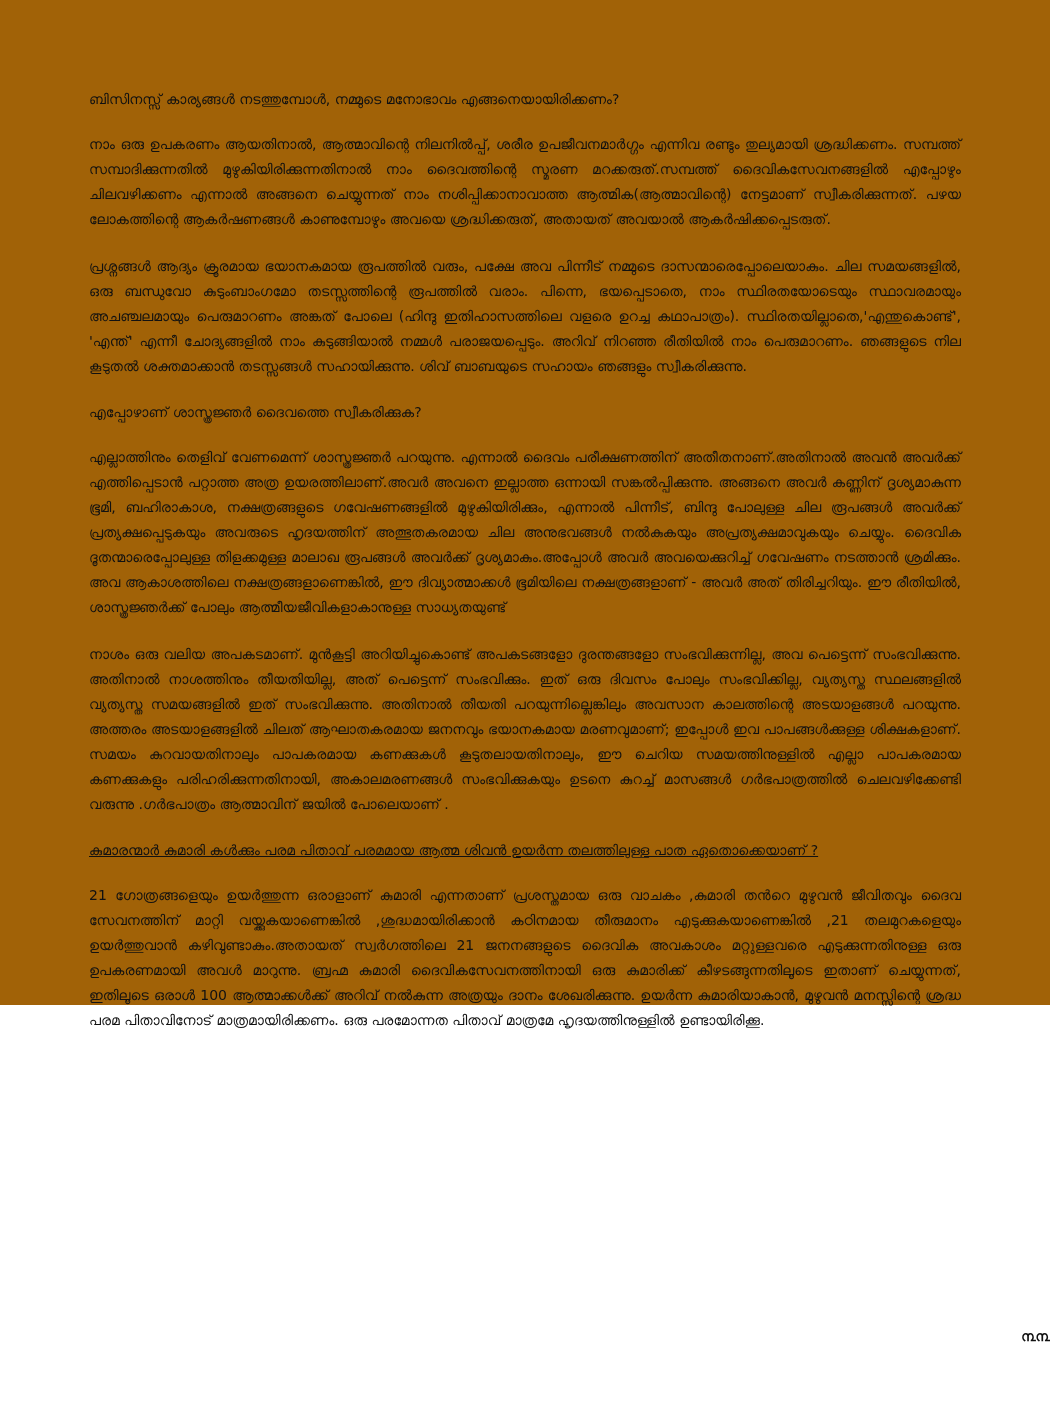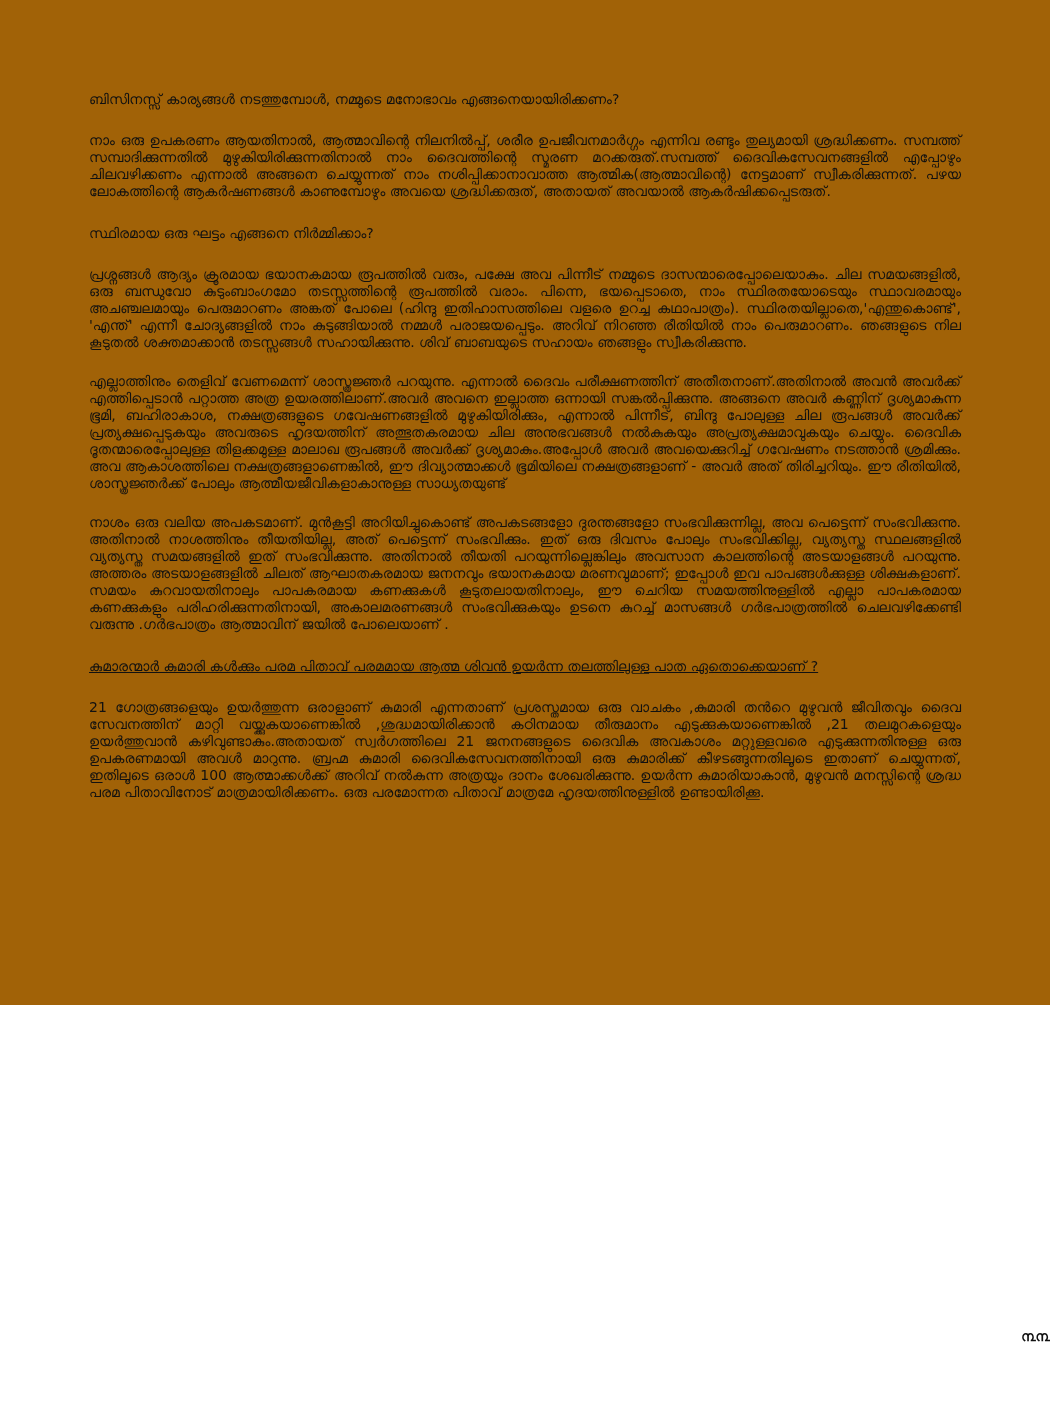--- a/index.html
+++ b/index.html
@@ -7,41 +7,41 @@
   .page {
     position: absolute; left: 0; top: 0; width: 1050px; height: 1005px;
     background: #a16207; color: #111111;
     font-family: "DejaVu Sans", sans-serif;
   }
   .content { position: absolute; left: 89px; top: 88px; width: 872px; }
   .heading {
     font-size: 14px; line-height: 22px; margin: 0 0 22px 0;
   }
   .para {
-    font-size: 14px; line-height: 17px; margin: 0 0 22px 0;
+    font-size: 14px; line-height: 25px; margin: 0 0 22px 0;
     text-align: justify; text-align-last: left;
   }
   .page-number {
     position: absolute; left: 0; width: 1050px; top: 1328px;
     text-align: right; font-size: 14px; font-weight: bold;
     font-family: "DejaVu Sans", sans-serif;
   }
 </style>
 </head>
 <body>
 
 <div class="page">
   <div class="content">
 
     <div class="heading">ബിസിനസ്സ് കാര്യങ്ങൾ നടത്തുമ്പോൾ, നമ്മുടെ മനോഭാവം എങ്ങനെയായിരിക്കണം?</div>
     <p class="para">നാം ഒരു ഉപകരണം ആയതിനാൽ, ആത്മാവിന്റെ നിലനിൽപ്പ്, ശരീര ഉപജീവനമാർഗ്ഗം എന്നിവ രണ്ടും തുല്യമായി ശ്രദ്ധിക്കണം. സമ്പത്ത് സമ്പാദിക്കുന്നതിൽ മുഴുകിയിരിക്കുന്നതിനാൽ നാം ദൈവത്തിന്റെ സ്മരണ മറക്കരുത്.സമ്പത്ത് ദൈവികസേവനങ്ങളിൽ എപ്പോഴും ചിലവഴിക്കണം എന്നാൽ അങ്ങനെ ചെയ്യുന്നത് നാം നശിപ്പിക്കാനാവാത്ത ആത്മിക(ആത്മാവിന്റെ) നേട്ടമാണ് സ്വീകരിക്കുന്നത്. പഴയ ലോകത്തിന്റെ ആകർഷണങ്ങൾ കാണുമ്പോഴും അവയെ  ശ്രദ്ധിക്കരുത്, അതായത് അവയാൽ ആകർഷിക്കപ്പെടരുത്.</p>
 
-    <div class="heading">സ്ഥിരമായ ഒരു ഘട്ടം എങ്ങനെ നിർമ്മിക്കാം?</div>
     <p class="para">പ്രശ്നങ്ങൾ ആദ്യം ക്രൂരമായ ഭയാനകമായ രൂപത്തിൽ വരും, പക്ഷേ അവ പിന്നീട് നമ്മുടെ ദാസന്മാരെപ്പോലെയാകും. ചില സമയങ്ങളിൽ, ഒരു ബന്ധുവോ കുടുംബാംഗമോ തടസ്സത്തിന്റെ രൂപത്തിൽ വരാം. പിന്നെ, ഭയപ്പെടാതെ, നാം സ്ഥിരതയോടെയും സ്ഥാവരമായും അചഞ്ചലമായും പെരുമാറണം അങ്കത് പോലെ (ഹിന്ദു ഇതിഹാസത്തിലെ വളരെ ഉറച്ച കഥാപാത്രം). സ്ഥിരതയില്ലാതെ,'എന്തുകൊണ്ട്', 'എന്ത്' എന്നീ ചോദ്യങ്ങളിൽ നാം കുടുങ്ങിയാൽ നമ്മൾ പരാജയപ്പെടും. അറിവ് നിറഞ്ഞ രീതിയിൽ നാം പെരുമാറണം. ഞങ്ങളുടെ നില കൂടുതൽ ശക്തമാക്കാൻ തടസ്സങ്ങൾ സഹായിക്കുന്നു. ശിവ് ബാബയുടെ സഹായം ഞങ്ങളും സ്വീകരിക്കുന്നു.</p>
 
+    <div class="heading">എപ്പോഴാണ് ശാസ്ത്രജ്ഞർ ദൈവത്തെ സ്വീകരിക്കുക?</div>
     <p class="para">എല്ലാത്തിനും തെളിവ് വേണമെന്ന് ശാസ്ത്രജ്ഞർ പറയുന്നു. എന്നാൽ ദൈവം പരീക്ഷണത്തിന് അതീതനാണ്.അതിനാൽ അവൻ അവർക്ക് എത്തിപ്പെടാൻ പറ്റാത്ത അത്ര ഉയരത്തിലാണ്.അവർ അവനെ ഇല്ലാത്ത ഒന്നായി സങ്കൽപ്പിക്കുന്നു. അങ്ങനെ അവർ കണ്ണിന് ദൃശ്യമാകുന്ന ഭൂമി, ബഹിരാകാശ, നക്ഷത്രങ്ങളുടെ ഗവേഷണങ്ങളിൽ മുഴുകിയിരിക്കും, എന്നാൽ പിന്നീട്, ബിന്ദു പോലുള്ള ചില രൂപങ്ങൾ അവർക്ക് പ്രത്യക്ഷപ്പെടുകയും അവരുടെ ഹൃദയത്തിന് അത്ഭുതകരമായ ചില അനുഭവങ്ങൾ നൽകുകയും അപ്രത്യക്ഷമാവുകയും ചെയ്യും. ദൈവിക ദൂതന്മാരെപ്പോലുള്ള തിളക്കമുള്ള മാലാഖ രൂപങ്ങൾ അവർക്ക് ദൃശ്യമാകും.അപ്പോൾ അവർ അവയെക്കുറിച്ച് ഗവേഷണം നടത്താൻ ശ്രമിക്കും. അവ ആകാശത്തിലെ നക്ഷത്രങ്ങളാണെങ്കിൽ, ഈ ദിവ്യാത്മാക്കൾ ഭൂമിയിലെ നക്ഷത്രങ്ങളാണ് - അവർ അത് തിരിച്ചറിയും. ഈ രീതിയിൽ, ശാസ്ത്രജ്ഞർക്ക് പോലും ആത്മീയജീവികളാകാനുള്ള സാധ്യതയുണ്ട്</p>
 
     <p class="para">നാശം ഒരു വലിയ അപകടമാണ്. മുൻകൂട്ടി അറിയിച്ചുകൊണ്ട് അപകടങ്ങളോ ദുരന്തങ്ങളോ സംഭവിക്കുന്നില്ല, അവ പെട്ടെന്ന് സംഭവിക്കുന്നു. അതിനാൽ നാശത്തിനും തീയതിയില്ല, അത് പെട്ടെന്ന് സംഭവിക്കും. ഇത് ഒരു ദിവസം പോലും സംഭവിക്കില്ല, വ്യത്യസ്ത സ്ഥലങ്ങളിൽ വ്യത്യസ്ത സമയങ്ങളിൽ ഇത് സംഭവിക്കുന്നു. അതിനാൽ തീയതി പറയുന്നില്ലെങ്കിലും അവസാന കാലത്തിന്റെ അടയാളങ്ങൾ പറയുന്നു. അത്തരം അടയാളങ്ങളിൽ ചിലത് ആഘാതകരമായ ജനനവും ഭയാനകമായ മരണവുമാണ്; ഇപ്പോൾ ഇവ പാപങ്ങൾക്കുള്ള ശിക്ഷകളാണ്. സമയം കുറവായതിനാലും പാപകരമായ കണക്കുകൾ കൂടുതലായതിനാലും, ഈ ചെറിയ സമയത്തിനുള്ളിൽ എല്ലാ പാപകരമായ കണക്കുകളും പരിഹരിക്കുന്നതിനായി, അകാലമരണങ്ങൾ സംഭവിക്കുകയും ഉടനെ കുറച്ച് മാസങ്ങൾ ഗർഭപാത്രത്തിൽ ചെലവഴിക്കേണ്ടി വരുന്നു .ഗർഭപാത്രം ആത്മാവിന് ജയിൽ പോലെയാണ് .</p>
 
     <div class="heading" style="text-align: justify; text-decoration: underline;">കുമാരന്മാർ കുമാരി കൾക്കും പരമ പിതാവ് പരമമായ ആത്മ ശിവൻ ഉയർന്ന തലത്തിലുള്ള പാത ഏതൊക്കെയാണ് ?</div>
     <p class="para">21 ഗോത്രങ്ങളെയും ഉയർത്തുന്ന ഒരാളാണ് കുമാരി എന്നതാണ് പ്രശസ്തമായ ഒരു വാചകം ,കുമാരി തൻറെ മുഴുവൻ ജീവിതവും ദൈവ സേവനത്തിന് മാറ്റി വയ്ക്കുകയാണെങ്കിൽ ,ശുദ്ധമായിരിക്കാൻ കഠിനമായ തീരുമാനം എടുക്കുകയാണെങ്കിൽ ,21 തലമുറകളെയും ഉയർത്തുവാൻ കഴിവുണ്ടാകും.അതായത് സ്വർഗത്തിലെ 21 ജനനങ്ങളുടെ ദൈവിക അവകാശം മറ്റുള്ളവരെ എടുക്കുന്നതിനുള്ള ഒരു ഉപകരണമായി അവൾ മാറുന്നു. ബ്രഹ്മ കുമാരി ദൈവികസേവനത്തിനായി ഒരു കുമാരിക്ക് കീഴടങ്ങുന്നതിലൂടെ ഇതാണ്  ചെയ്യുന്നത്, ഇതിലൂടെ ഒരാൾ 100 ആത്മാക്കൾക്ക്  അറിവ് നൽകുന്ന അത്രയും ദാനം ശേഖരിക്കുന്നു. ഉയർന്ന കുമാരിയാകാൻ, മുഴുവൻ മനസ്സിന്റെ ശ്രദ്ധ പരമ പിതാവിനോട് മാത്രമായിരിക്കണം. ഒരു പരമോന്നത പിതാവ് മാത്രമേ ഹൃദയത്തിനുള്ളിൽ ഉണ്ടായിരിക്കൂ.</p>
 
   </div>
 
   <div class="page-number">൩൩</div>

